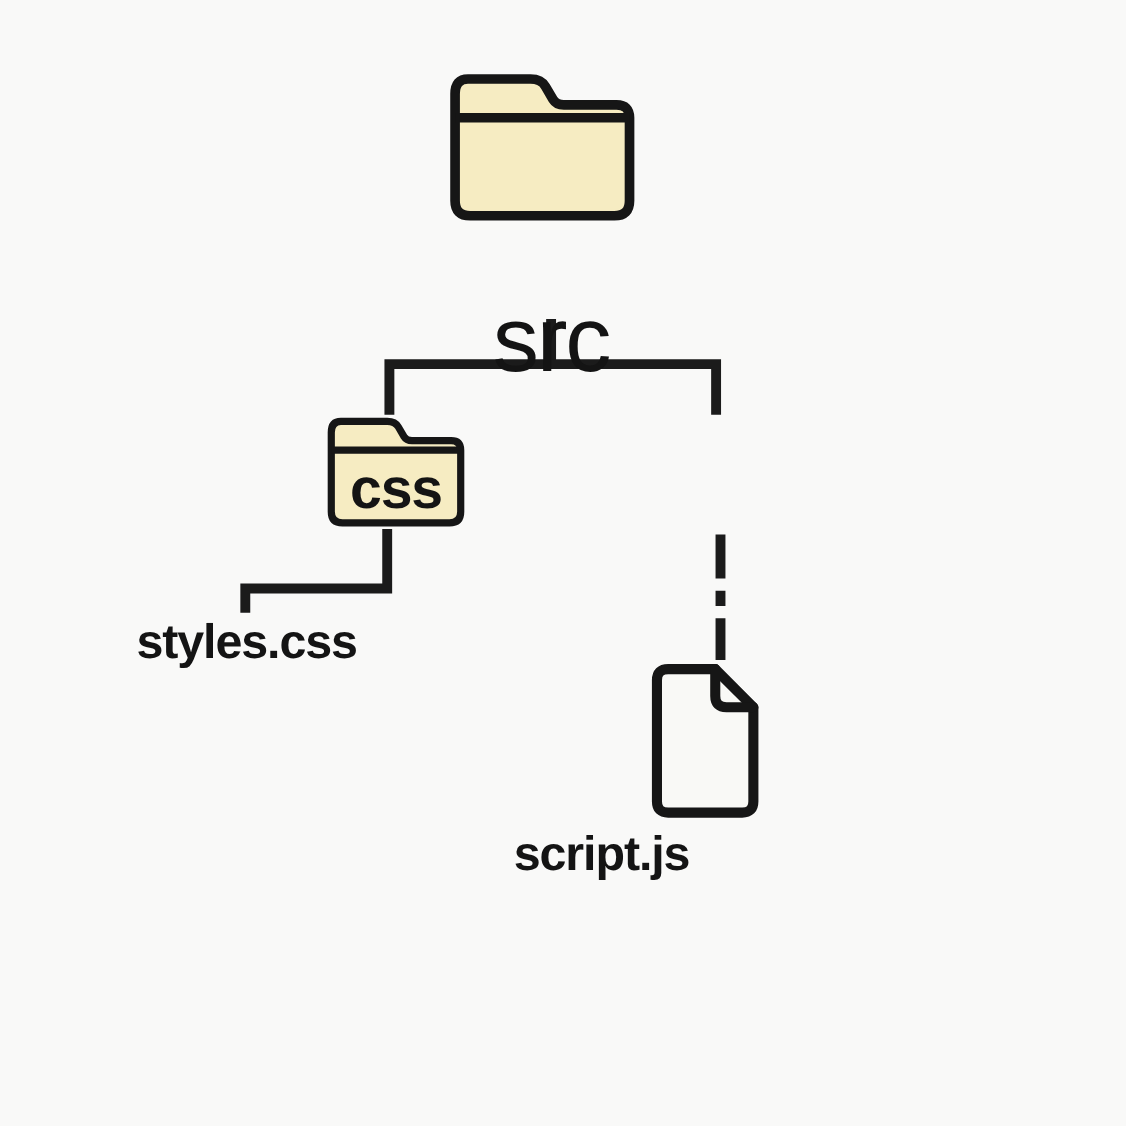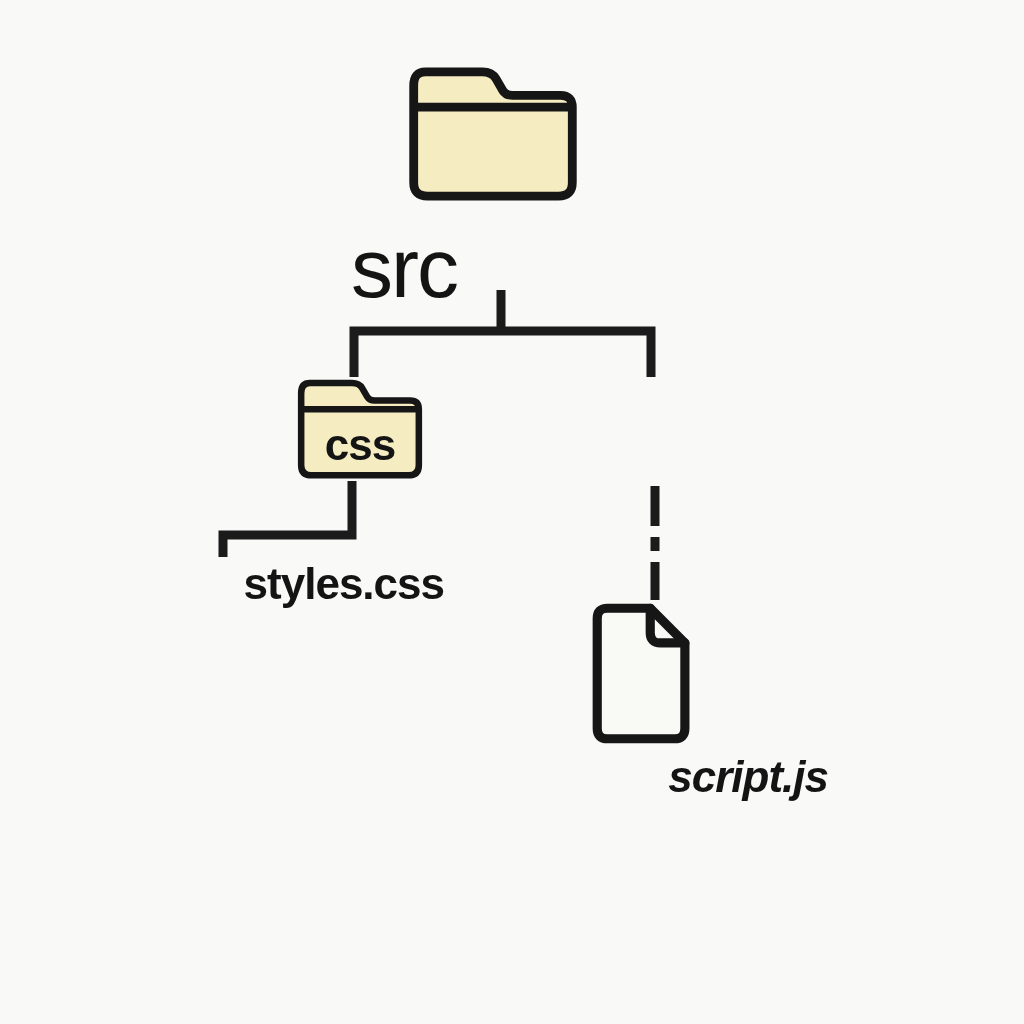--- a/index.html
+++ b/index.html
@@ -47,38 +47,40 @@
   }
   .folder-label {
     position: absolute;
     left: 0;
     top: 30%;
     width: 100%;
     height: 70%;
     display: flex;
     align-items: center;
     justify-content: center;
-    font-size: 44px;
+    font-size: 52px;
     font-weight: 700;
     letter-spacing: -1px;
     color: #141414;
   }
   .root-label {
     position: absolute;
     width: 300px;
+    text-align: center;
     font-size: 84px;
     font-weight: 400;
     letter-spacing: -2px;
     color: #141414;
     line-height: 1;
+    margin-top: 40px;
   }
   .file-label {
     position: absolute;
     width: 320px;
-    text-align: right;
+    text-align: left;
     font-size: 44px;
     font-weight: 700;
     letter-spacing: -1px;
     color: #141414;
     line-height: 1;
   }
 </style>
 </head>
 <body>
 
@@ -110,15 +112,15 @@
 
   <div class="file-label" style="left:124px; top:562px;">styles.css</div>
 
   <div class="node" style="left:585px; top:602px; width:106px; height:143px;">
     <svg viewBox="0 0 104 140">
       <path class="doc-outline" d="M22 6 H64 L98 40 V124 Q98 134 88 134 H22 Q12 134 12 124 V16 Q12 6 22 6 Z" fill="#f9f9f6"></path>
       <path class="doc-fold" d="M64 6 V30 Q64 40 74 40 H98"></path>
     </svg>
   </div>
 
-  <div class="file-label" style="left:508px; top:755px;font-style:italic;">script.js</div>
+  <div class="file-label" style="left:467px; top:755px;">script.js</div>
 
 </div>
 
 </body></html>

